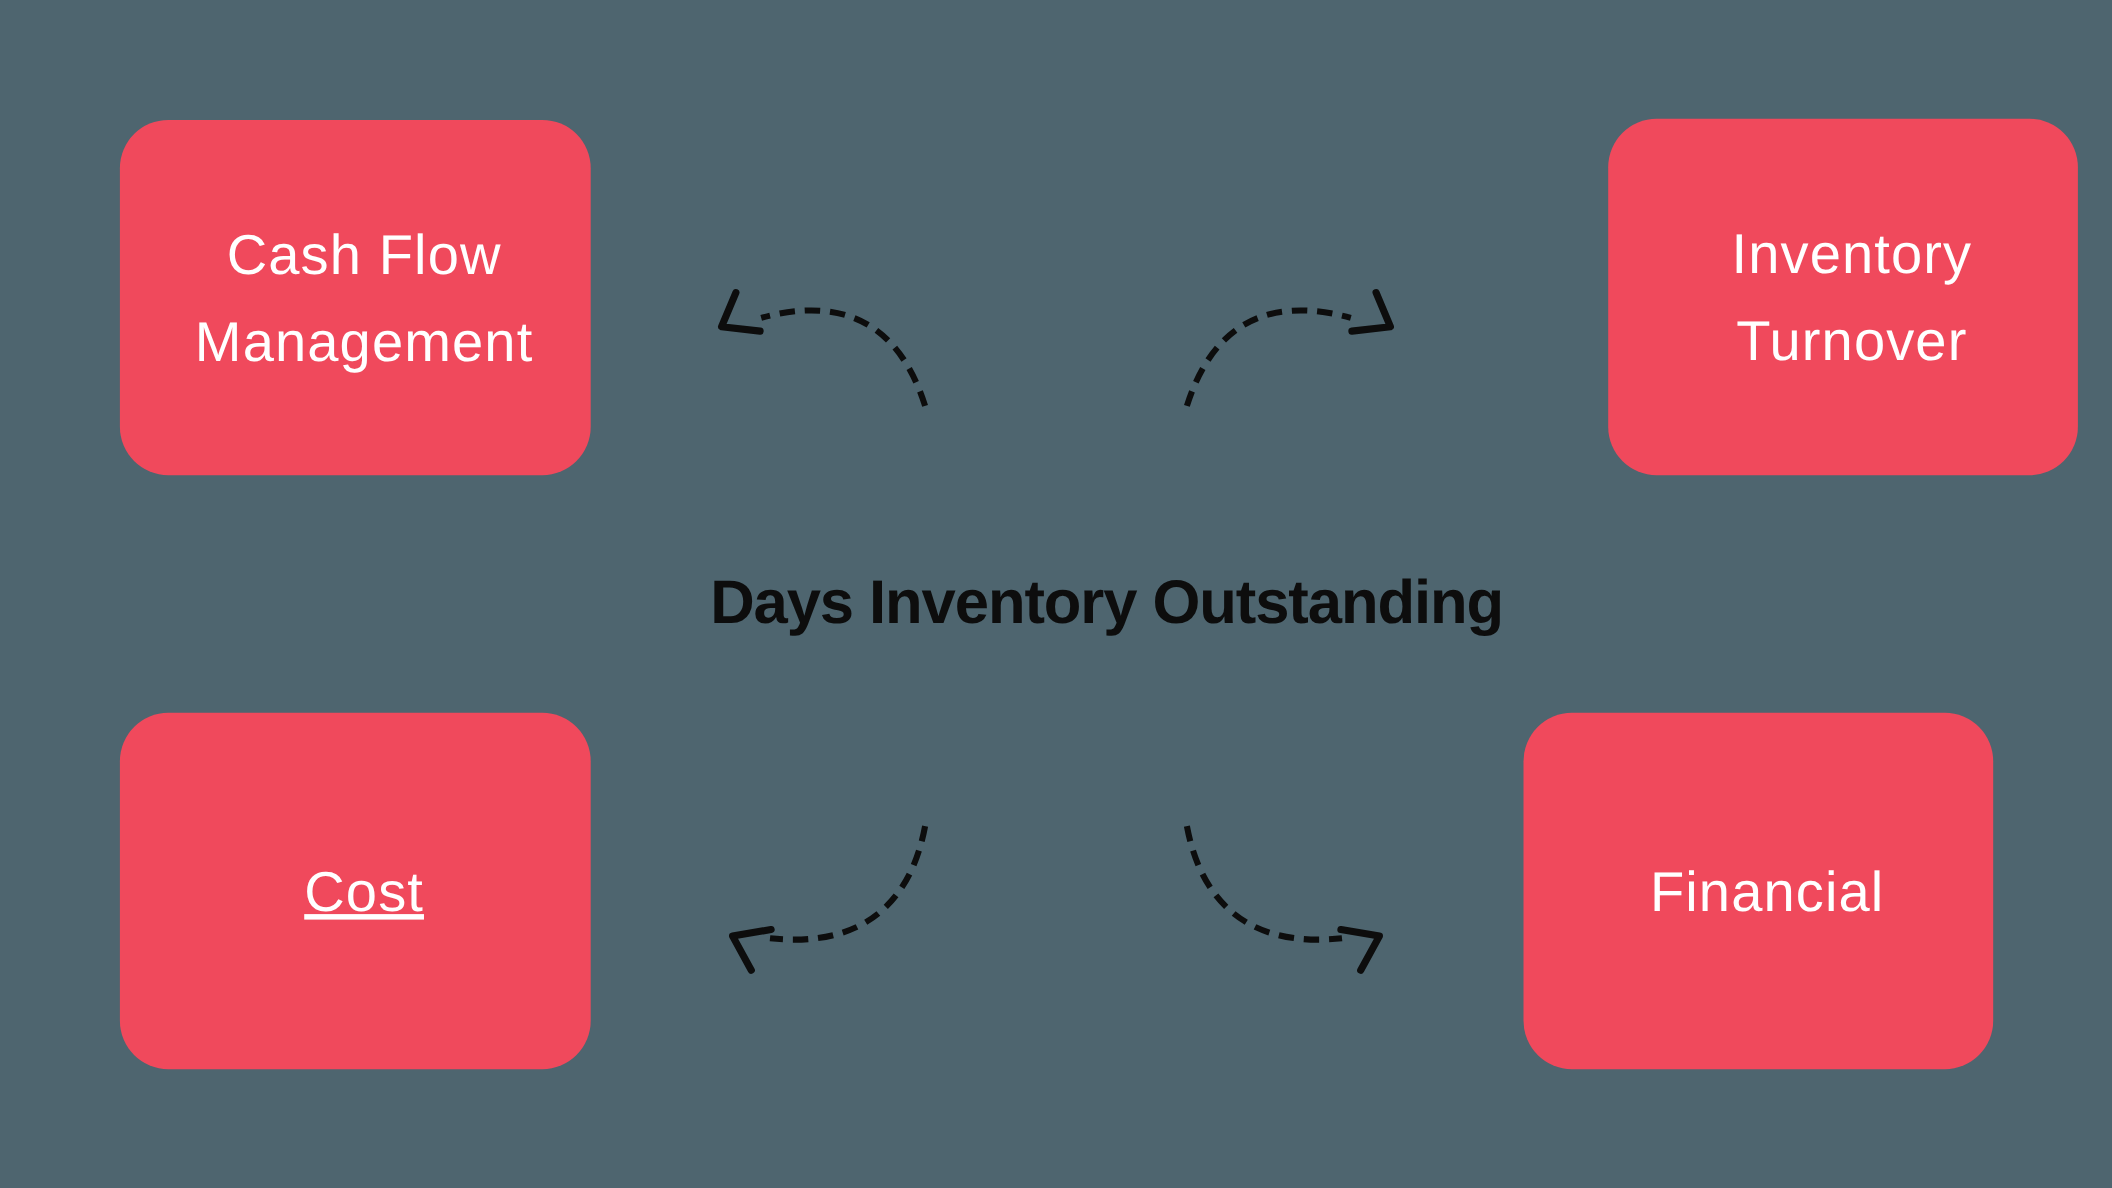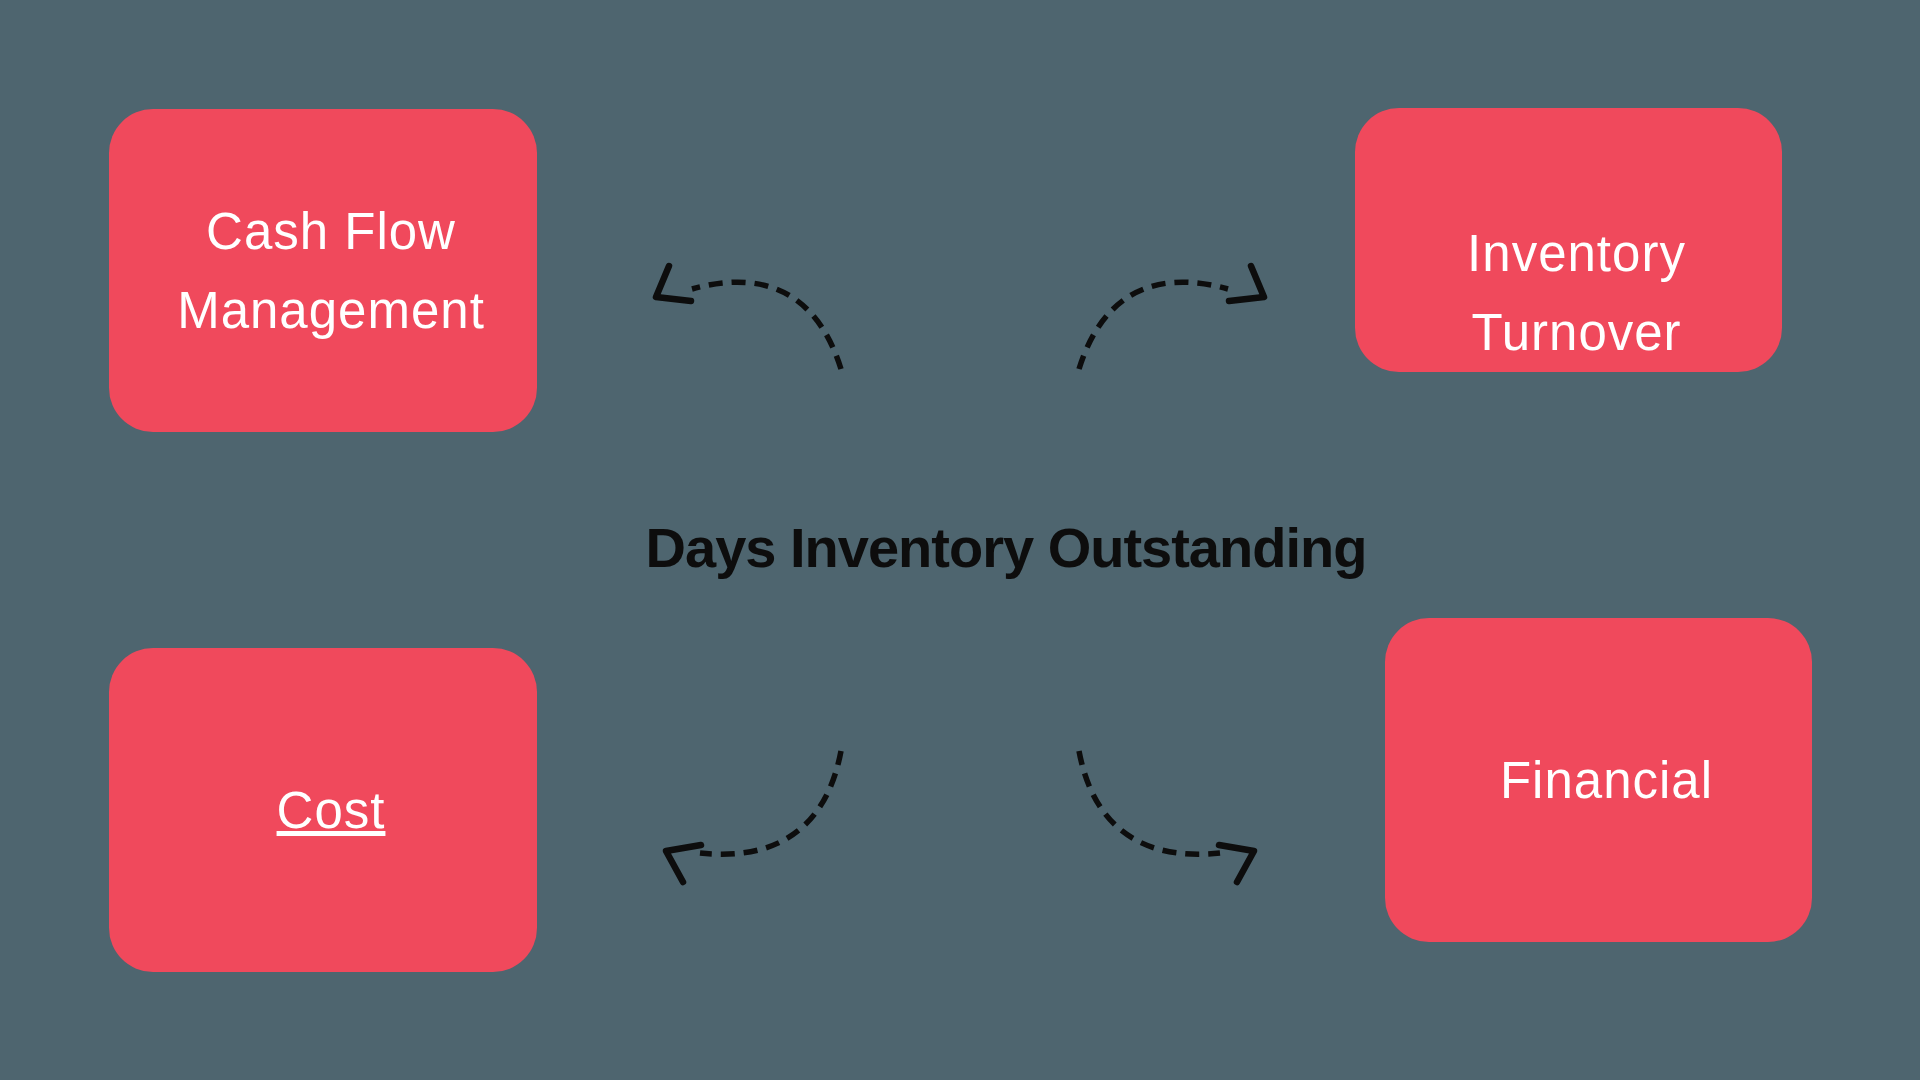--- a/index.html
+++ b/index.html
@@ -30,23 +30,23 @@
     justify-content: center;
     text-align: center;
     color: var(--node-text);
     font-size: 51px;
     font-weight: 400;
     letter-spacing: 1px;
     line-height: 79px;
     padding-left: 16px;
   }
   .node--tl { left: 109px; top: 109px;  width: 428px; height: 323px; }
-  .node--tr { left: 1355px; top: 108px; width: 427px; height: 264px; justify-content: flex-end; }
+  .node--tr { left: 1462px; top: 108px; width: 427px; height: 324px; }
   .node--bl { left: 109px; top: 648px;  width: 428px; height: 324px; text-decoration: underline; }
-  .node--br { left: 1385px; top: 618px; width: 427px; height: 324px; }
+  .node--br { left: 1385px; top: 648px; width: 427px; height: 324px; }
   .diagram-title {
     position: absolute;
     left: 1006px;
     top: 547px;
     transform: translate(-50%, -50%);
     white-space: nowrap;
     color: var(--ink);
     font-size: 56px;
     font-weight: 700;
     letter-spacing: -1px;

